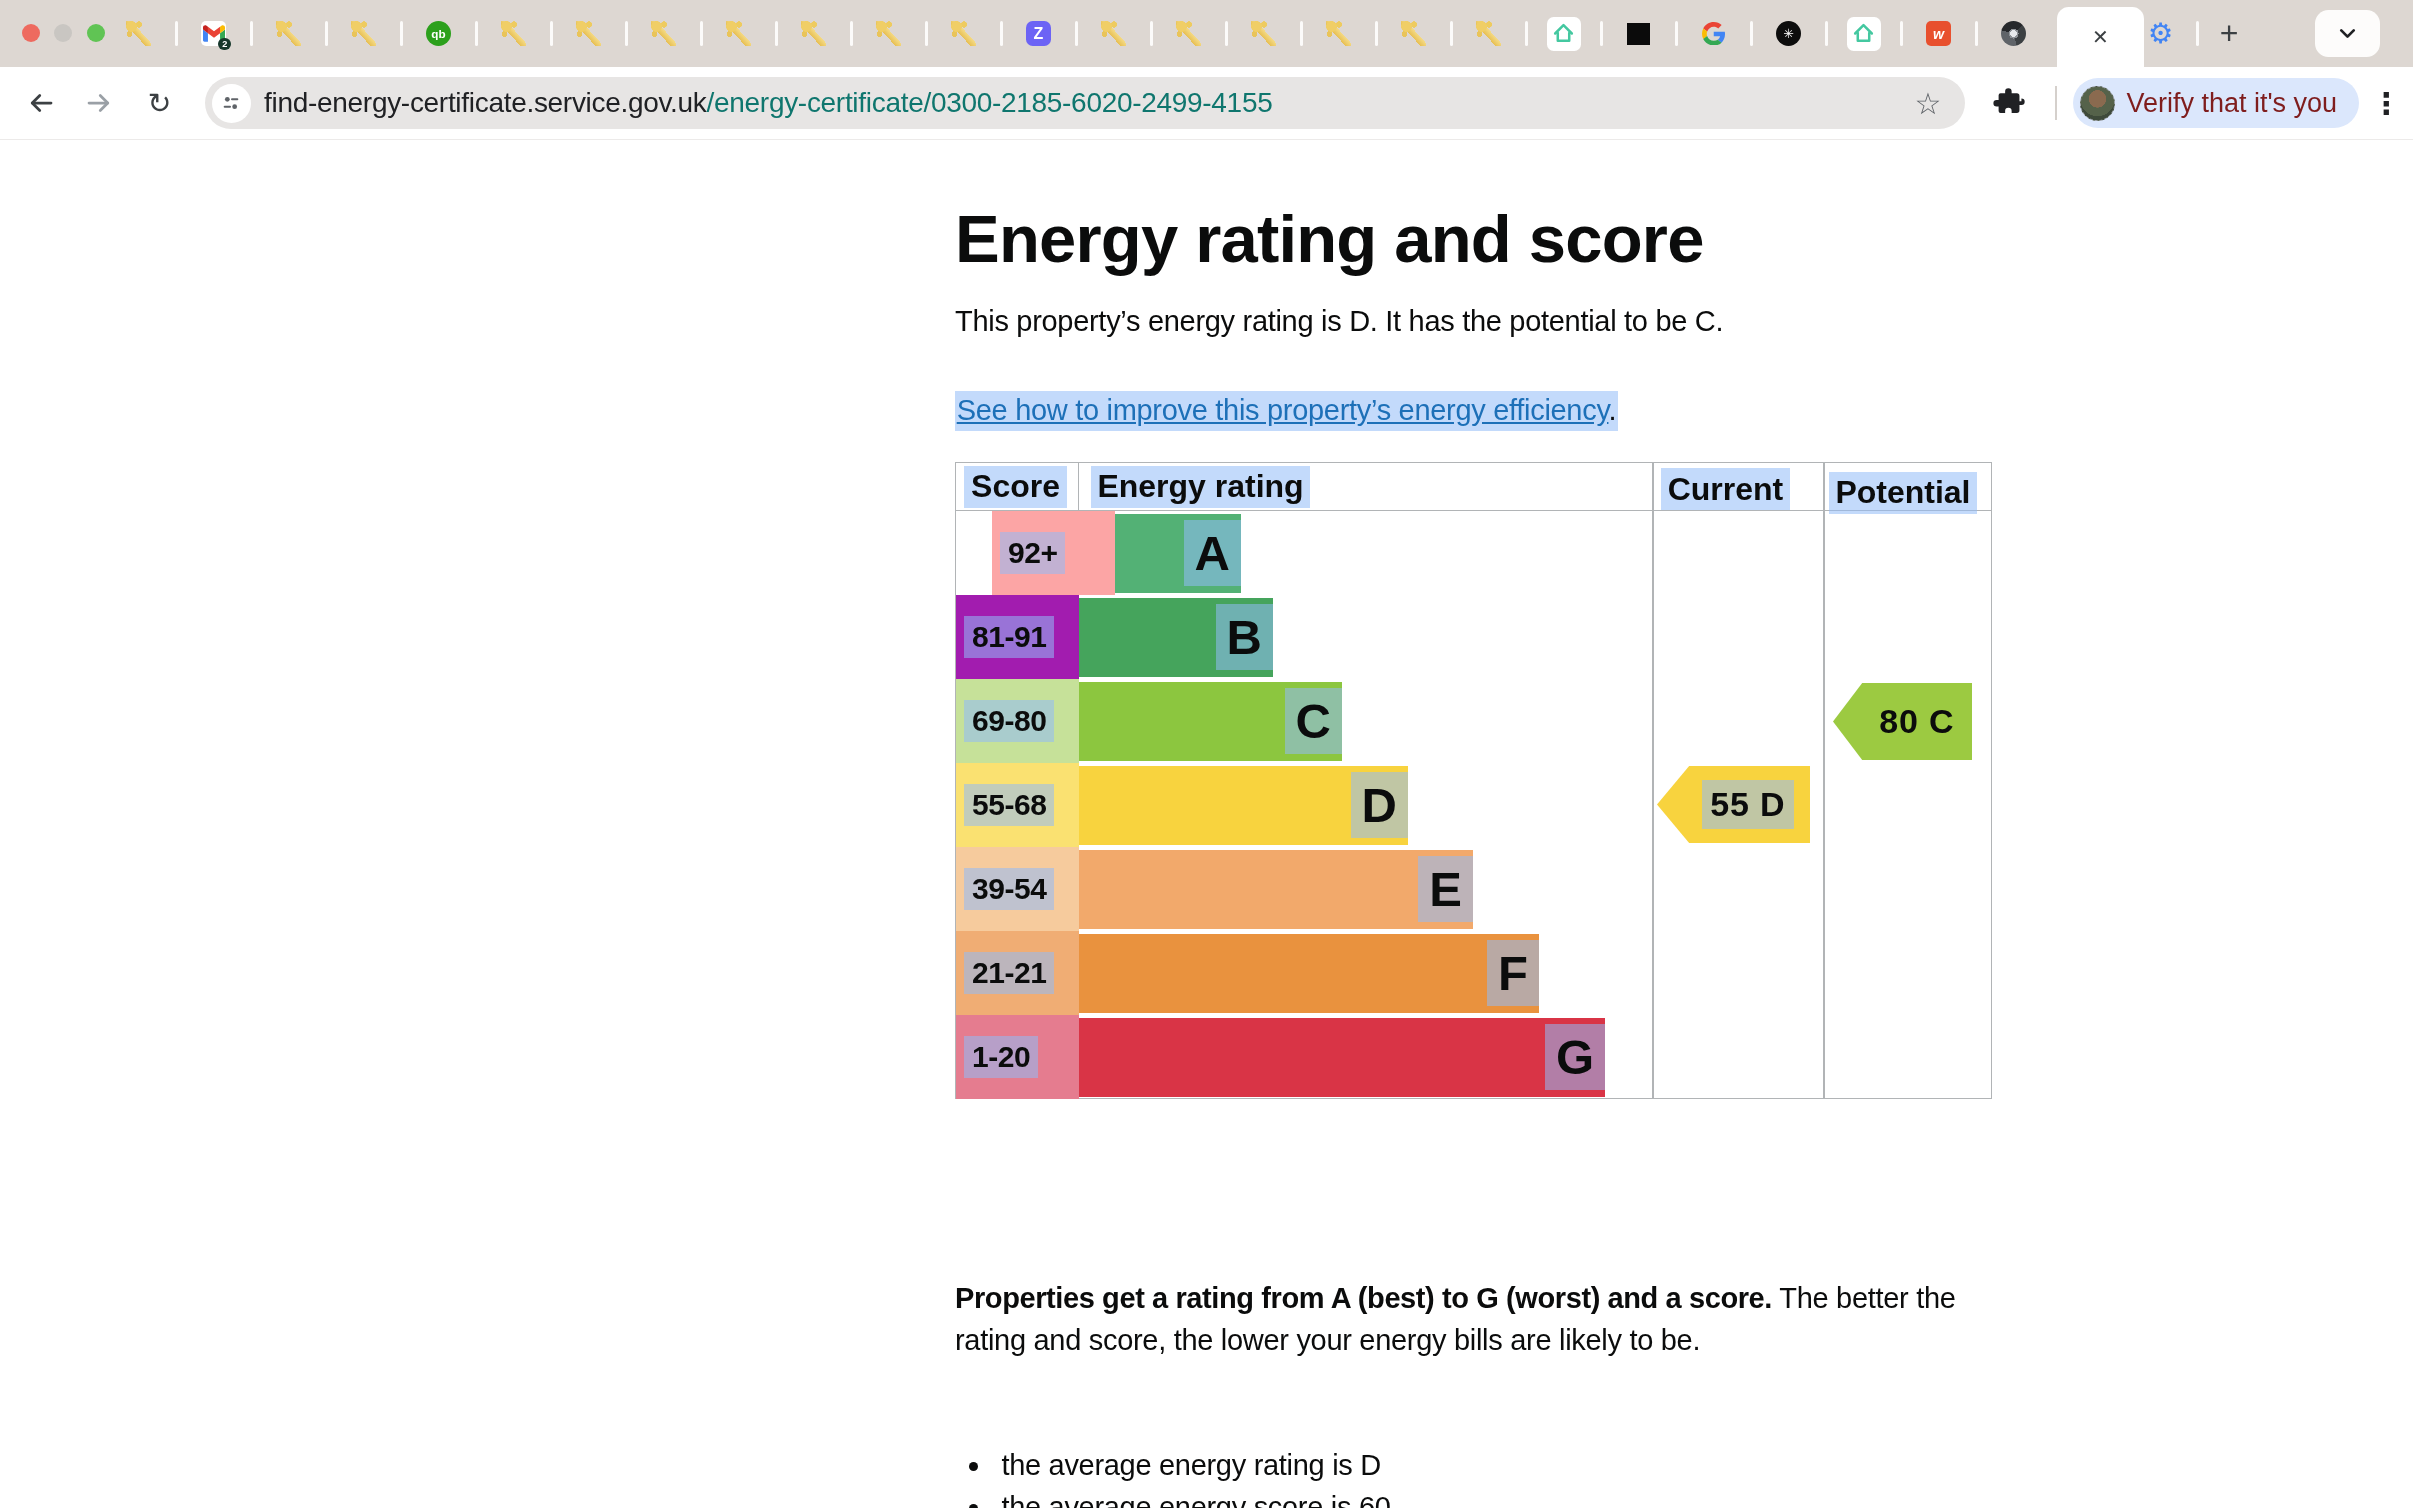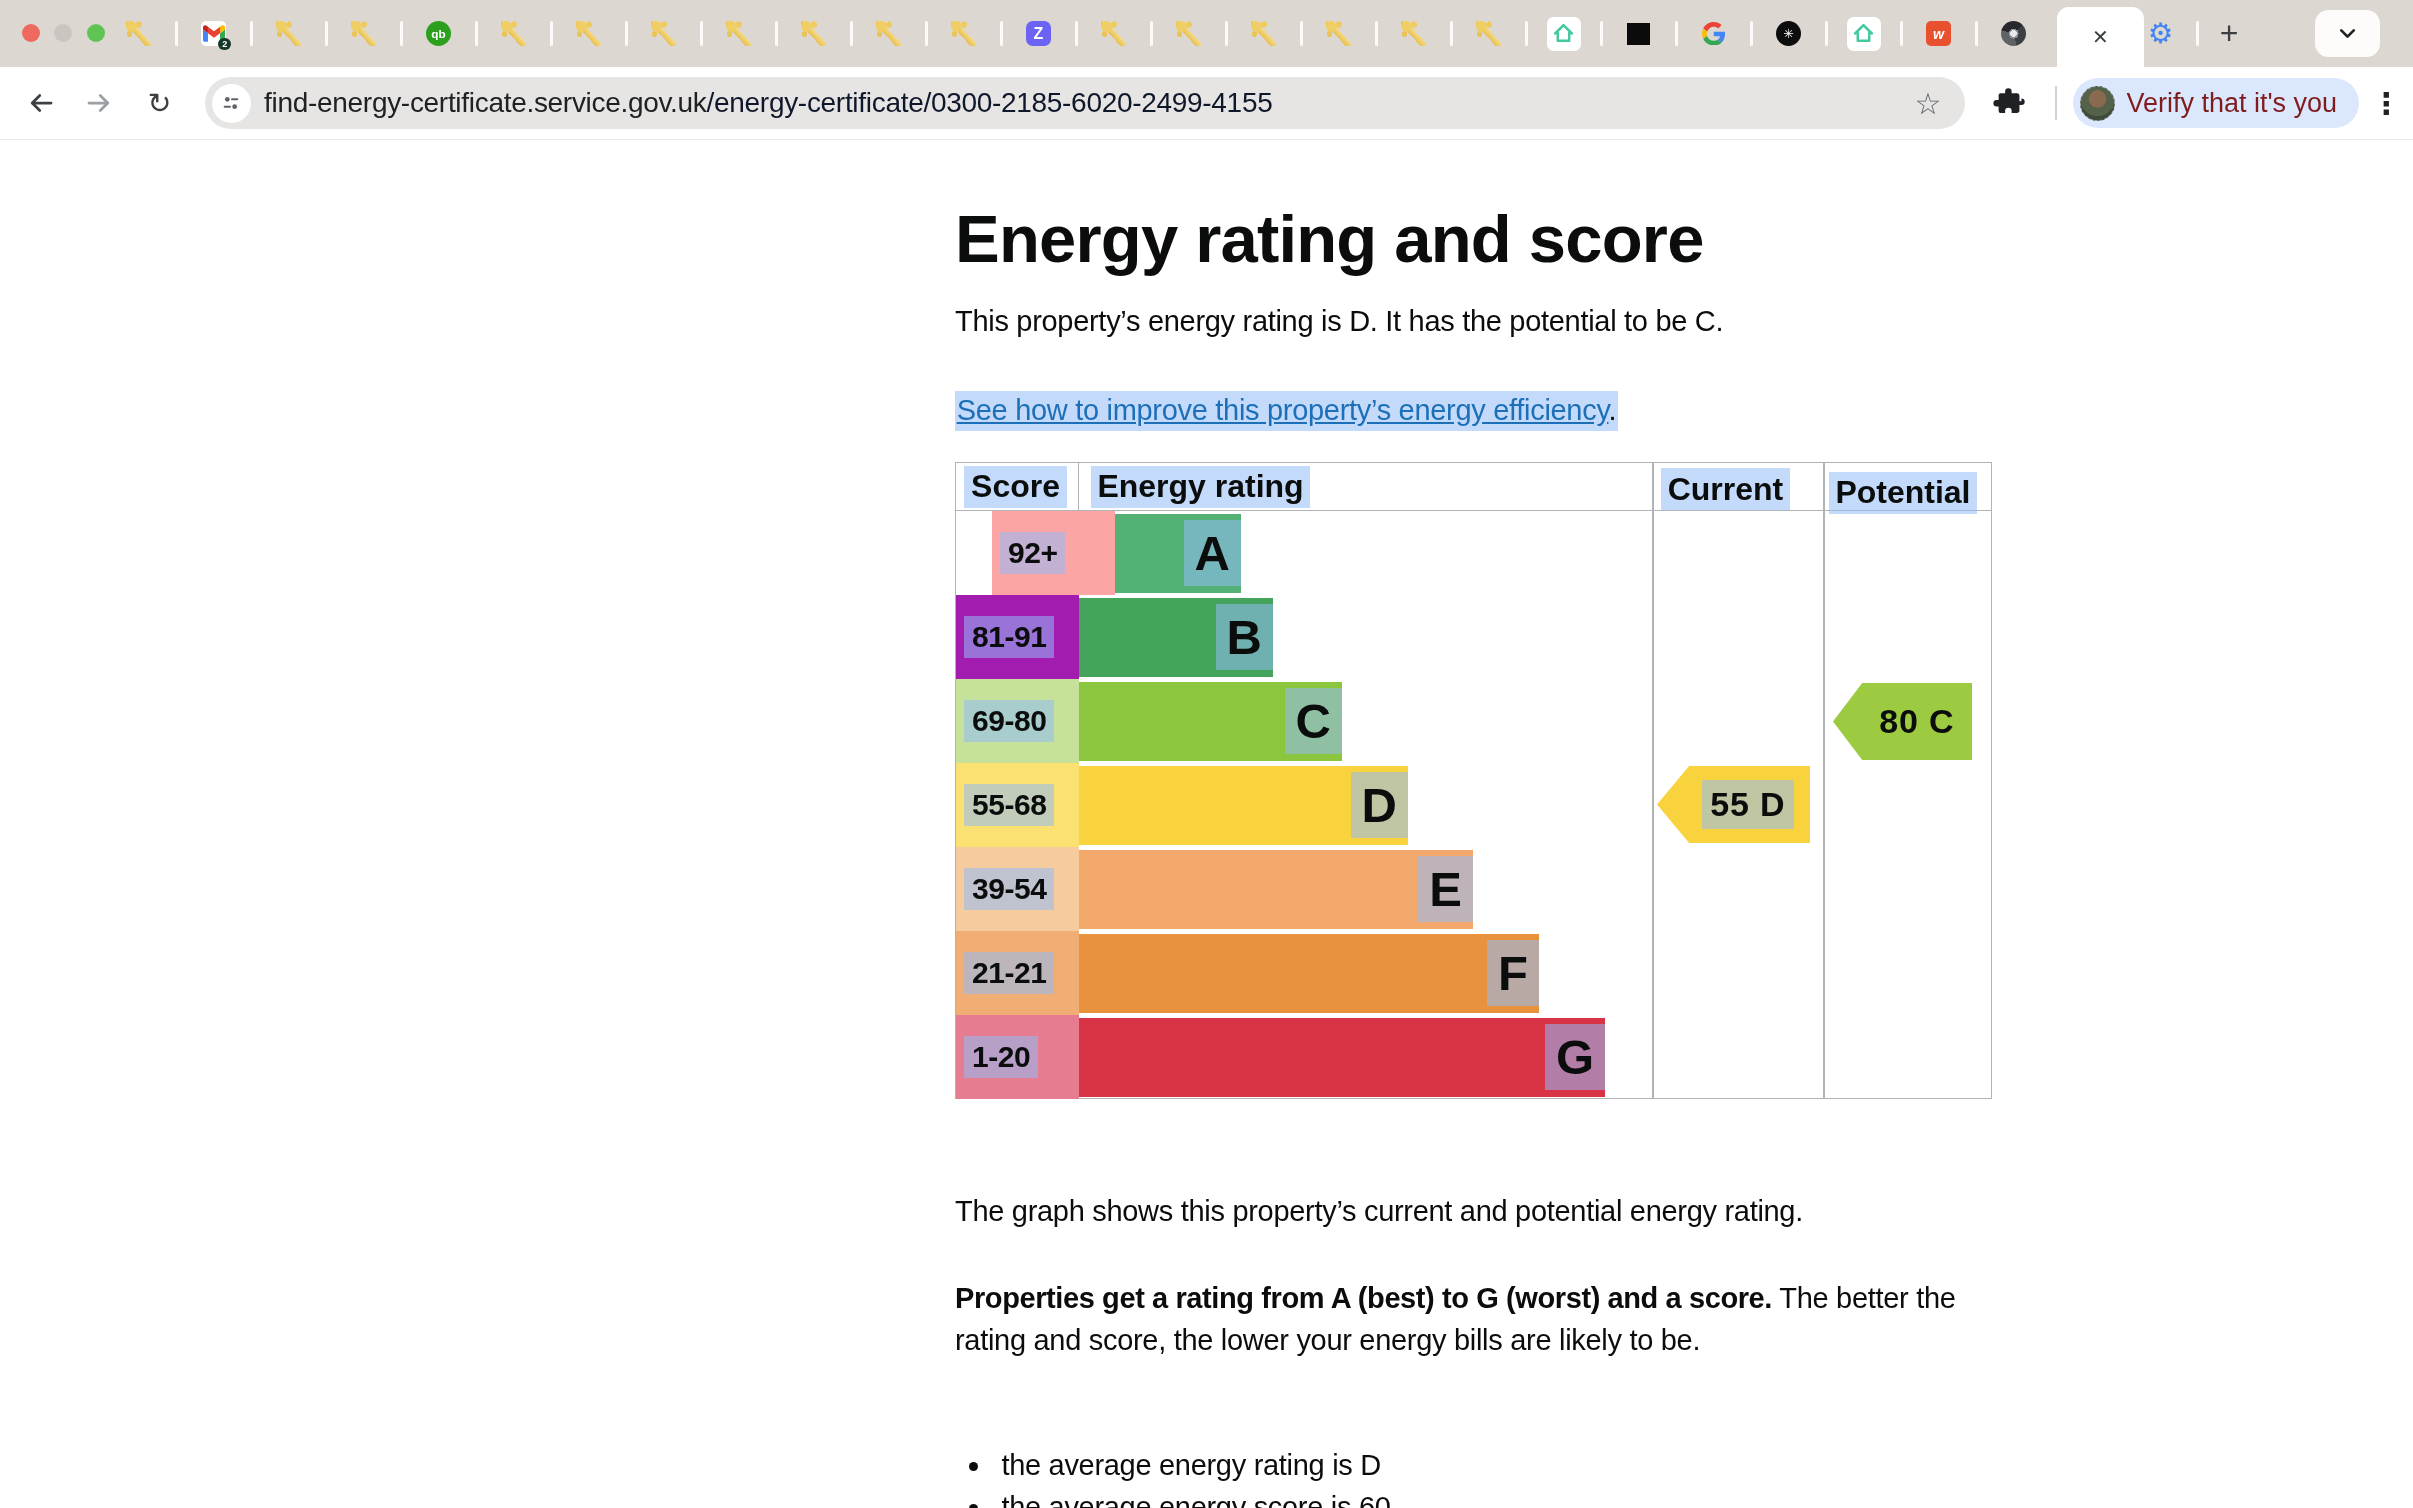--- a/index.html
+++ b/index.html
@@ -49,21 +49,21 @@
   
   .toolbar{position:absolute;left:0;top:67px;width:2413px;height:72px;background:#fff;border-bottom:0.8px solid #ECEAE9;}
   .nav-ic{position:absolute;top:0;height:72px;display:flex;align-items:center;justify-content:center;width:47px;font-size:32px;color:#3C4043;}
   .ic-back{left:17px;}
   .ic-fwd{left:75px;color:#9AA0A6;}
   .ic-reload{left:136px;font-size:28.5px;}
   .omnibox{position:absolute;left:205px;top:10px;width:1760px;height:52px;background:#E7E5E4;border-radius:26px;
       display:flex;align-items:center;}
   .siteinfo{width:39px;height:39px;border-radius:50%;background:#fff;margin-left:6.7px;display:flex;align-items:center;justify-content:center;}
   .urltext{margin-left:13.4px;font-size:28px;color:#202124;letter-spacing:-0.3px;white-space:nowrap;}
-  .urlpath{color:#0f172a;}
+  .urlpath{color:#0f766e;}
   .star{position:absolute;right:23.5px;top:0;height:52px;display:flex;align-items:center;font-size:30px;color:#5F6368;}
   .ext-ic{position:absolute;left:1993px;top:0;height:72px;display:flex;align-items:center;}
   .tb-sep{position:absolute;left:2055px;top:19px;width:1.7px;height:34px;background:#D5D0CC;}
   .verify-pill{position:absolute;left:2073px;top:11px;height:50px;background:#DBE7FC;border-radius:25px;
       display:flex;align-items:center;padding:0 22px 0 6.7px;}
   .avatar{width:35px;height:35px;border-radius:50%;border:1.7px dashed #93989D;box-sizing:border-box;
       background:radial-gradient(circle at 50% 36%, #8A6A4F 0 32%, #55624A 33% 64%, #3E4A3A 65%);}
   .verify-label{margin-left:11.7px;font-size:27px;color:#7f1d1d;}
   .kebab{position:absolute;left:2368px;top:0;height:72px;display:flex;align-items:center;justify-content:center;width:37px;
       font-size:30px;color:#202124;font-weight:bold;}
@@ -371,21 +371,20 @@
     <div class="vline vl-2"></div>
 
     <div class="epc-arrow" id="current-arrow" style="left: 701px; width: 153px; height: 77px; top: 303px; background: rgb(248, 211, 62);">
       <span class="atext sel">55 D</span>
     </div>
     <div class="epc-arrow" id="potential-arrow" style="left: 877px; width: 139px; height: 77px; top: 220px; background: rgb(156, 202, 65);">
       <span class="atext">80 C</span>
     </div>
   </div>
 
-  <p class="p caption">The graph shows this property’s current and potential energy rating.</p>
 
   <p class="p ratings"><b>Properties get a rating from A (best) to G (worst) and a score.</b><span> The better the rating and score, the lower your energy bills are likely to be.</span></p>
 
 
   <ul class="bullets">
     <li>the average energy rating is D</li>
     <li>the average energy score is 60</li>
   </ul>
 </div>
 

